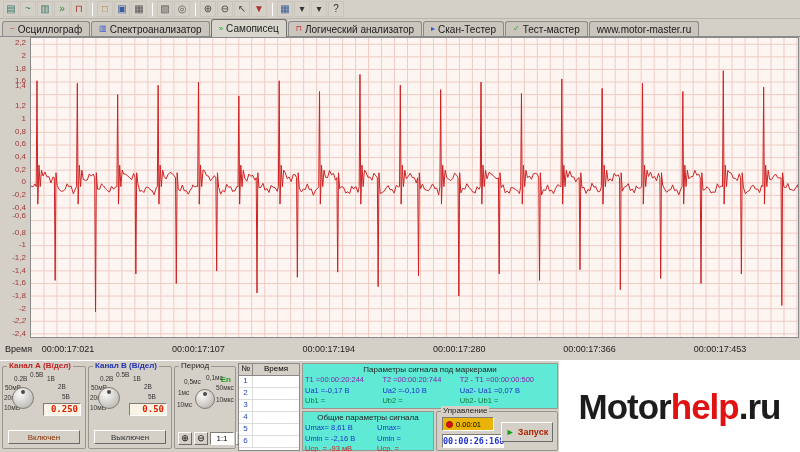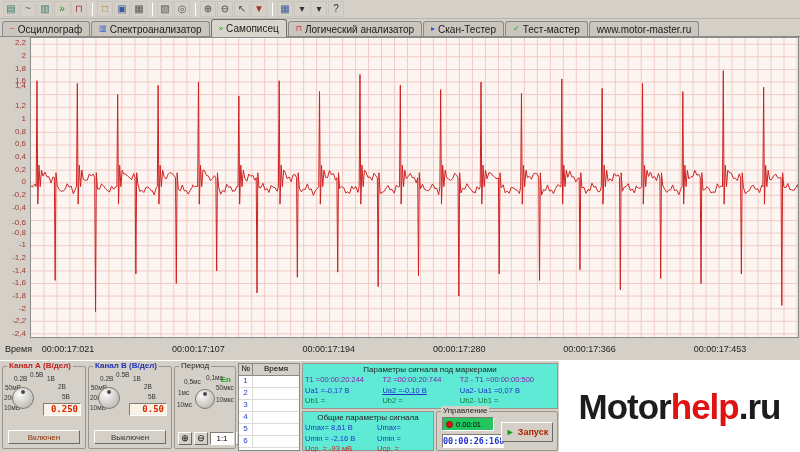--- a/index.html
+++ b/index.html
@@ -93,21 +93,21 @@
   .markers { left:302px; top:2px; width:256px; height:46px; }
   .general { left:302px; top:50px; width:132px; height:40px; }
   .ptitle { font-size:8px; text-align:center; padding-top:1px; color:#222; white-space:nowrap; }
   .pcols { display:flex; padding:1px 2px 0 2px; }
   .pcol { font-size:7.5px; line-height:10.5px; white-space:nowrap; }
   .pc1 { width:78px; } .pc2 { width:78px; } .pc3 { width:96px; }
   .gc1 { width:72px; } .gc2 { flex:1; }
 
   
   .ctrl { left:436px; top:50px; width:122px; height:40px; }
-  .rec-box { position:absolute; left:5px; top:5px; width:52px; height:14px; background:#22c55e;
+  .rec-box { position:absolute; left:5px; top:5px; width:52px; height:14px; background:#eab308;
              border:1px solid; border-color:#807c74 #fff #fff #807c74; display:flex; align-items:center;
              gap:3px; padding-left:3px; font-size:7.5px; }
   .rec-dot { width:7px; height:7px; border-radius:50%; background:#e01010; border:1px solid #901010; }
   .counter { position:absolute; left:5px; top:22px; width:62px; height:14px; background:#fff;
              border:1px solid; border-color:#807c74 #fff #fff #807c74; color:#2233cc;
              font-family:"DejaVu Sans Mono",monospace; font-size:8.5px; font-weight:bold;
              text-align:center; line-height:12px; }
   .start { position:absolute; right:4px; top:10px; width:52px; height:20px; display:flex; align-items:center;
            justify-content:center; gap:3px; font-size:9px; font-weight:bold; color:#aa2200; }
   .play-icon { color:#18a018; font-size:9px; line-height:1; }
@@ -184,21 +184,21 @@
       <span class="ylab" style="top: 45px;">1,4</span>
       <span class="ylab" style="top: 65.4737px;">1,2</span>
       <span class="ylab" style="top: 78.1053px;">1</span>
       <span class="ylab" style="top: 90.7368px;">0,8</span>
       <span class="ylab" style="top: 103.368px;">0,6</span>
       <span class="ylab" style="top: 116px;">0,4</span>
       <span class="ylab" style="top: 128.632px;">0,2</span>
       <span class="ylab" style="top: 141.263px;">0</span>
       <span class="ylab" style="top: 153.895px;">-0,2</span>
       <span class="ylab" style="top: 166.526px;">-0,4</span>
-      <span class="ylab" style="top: 182px;">-0,6</span>
+      <span class="ylab" style="top: 175px;">-0,6</span>
       <span class="ylab" style="top: 191.789px;">-0,8</span>
       <span class="ylab" style="top: 204.421px;">-1</span>
       <span class="ylab" style="top: 217.053px;">-1,2</span>
       <span class="ylab" style="top: 229.684px;">-1,4</span>
       <span class="ylab" style="top: 242.316px;">-1,6</span>
       <span class="ylab" style="top: 254.947px;">-1,8</span>
       <span class="ylab" style="top: 267.579px;">-2</span>
       <span class="ylab" style="top: 280.211px; font-style: italic;">-2,2</span>
       <span class="ylab" style="top: 292.842px;">-2,4</span>
     </div>
@@ -404,21 +404,21 @@
   <div class="panel markers">
     <div class="ptitle">Параметры сигнала под маркерами</div>
     <div class="pcols">
       <div class="pcol pc1">
           <div class="prow" style="color: rgb(138, 34, 170);">T1 =00:00:20:244</div>
           <div class="prow" style="color: rgb(34, 51, 204);">Ua1 =-0,17 В</div>
           <div class="prow" style="color: rgb(17, 122, 58);">Ub1 =</div>
         </div>
       <div class="pcol pc2">
           <div class="prow" style="color: rgb(138, 34, 170);">T2 =00:00:20:744</div>
-          <div class="prow" style="color: rgb(34, 51, 204); text-decoration: underline;">Ua2 =-0,10 В</div>
+          <div class="prow" style="color: rgb(34, 51, 204);">Ua2 =-0,10 В</div>
           <div class="prow" style="color: rgb(17, 122, 58);">Ub2 =</div>
         </div>
       <div class="pcol pc3">
           <div class="prow" style="color: rgb(138, 34, 170);">T2 - T1 =00:00:00:500</div>
           <div class="prow" style="color: rgb(34, 51, 204);">Ua2- Ua1 =0,07 В</div>
           <div class="prow" style="color: rgb(17, 122, 58);">Ub2- Ub1 =</div>
         </div>
     </div>
   </div>
 

